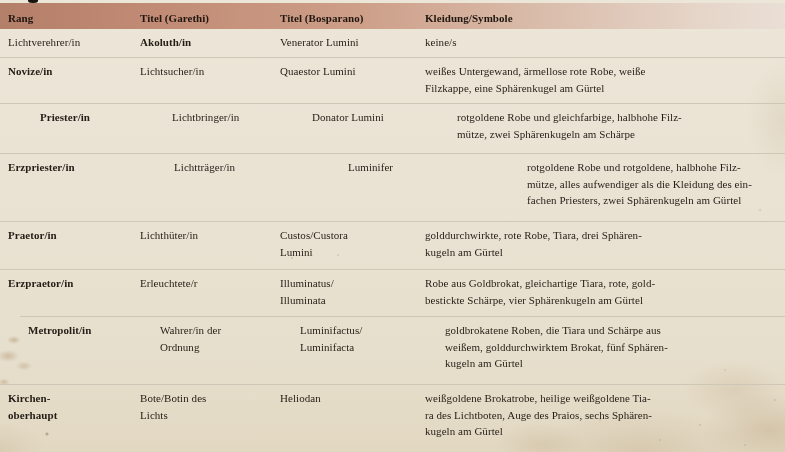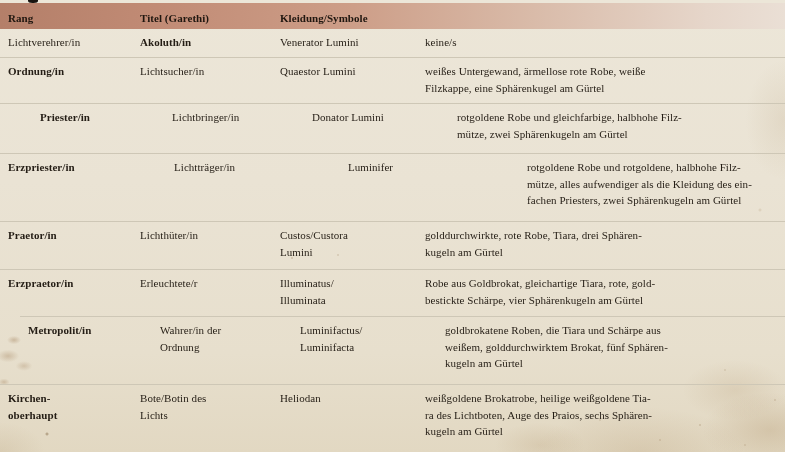--- a/index.html
+++ b/index.html
@@ -86,44 +86,45 @@
 </head>
 <body>
 
 <div class="page">
   <span class="glyph-fragment"></span>
 
   <div>
     <div class="grid-row header-row">
       <div class="cell th">Rang</div>
       <div class="cell th">Titel (Garethi)</div>
+      <div class="cell th">Titel (Bosparano)</div>
       <div class="cell th">Kleidung/Symbole</div>
     </div>
     <div id="rows">
   <div class="grid-row row">
     <div class="cell">Lichtverehrer/in</div>
     <div class="cell rang">Akoluth/in</div>
     <div class="cell">Venerator Lumini</div>
     <div class="cell">keine/s</div>
   </div>
 
   <div class="grid-row row">
-    <div class="cell rang">Ordnung/in</div>
+    <div class="cell rang">Novize/in</div>
     <div class="cell">Lichtsucher/in</div>
     <div class="cell">Quaestor Lumini</div>
     <div class="cell">weißes Untergewand, ärmellose rote Robe, weiße
 Filzkappe, eine Sphärenkugel am Gürtel</div>
   </div>
 
   <div class="grid-row row">
     <div class="cell rang">Priester/in</div>
     <div class="cell">Lichtbringer/in</div>
     <div class="cell">Donator Lumini</div>
     <div class="cell">rotgoldene Robe und gleichfarbige, halbhohe Filz-
-mütze, zwei Sphärenkugeln am Gürtel</div>
+mütze, zwei Sphärenkugeln am Schärpe</div>
   </div>
 
   <div class="grid-row row">
     <div class="cell rang">Erzpriester/in</div>
     <div class="cell">Lichtträger/in</div>
     <div class="cell">Luminifer</div>
     <div class="cell">rotgoldene Robe und rotgoldene, halbhohe Filz-
 mütze, alles aufwendiger als die Kleidung des ein-
 fachen Priesters, zwei Sphärenkugeln am Gürtel</div>
   </div>

